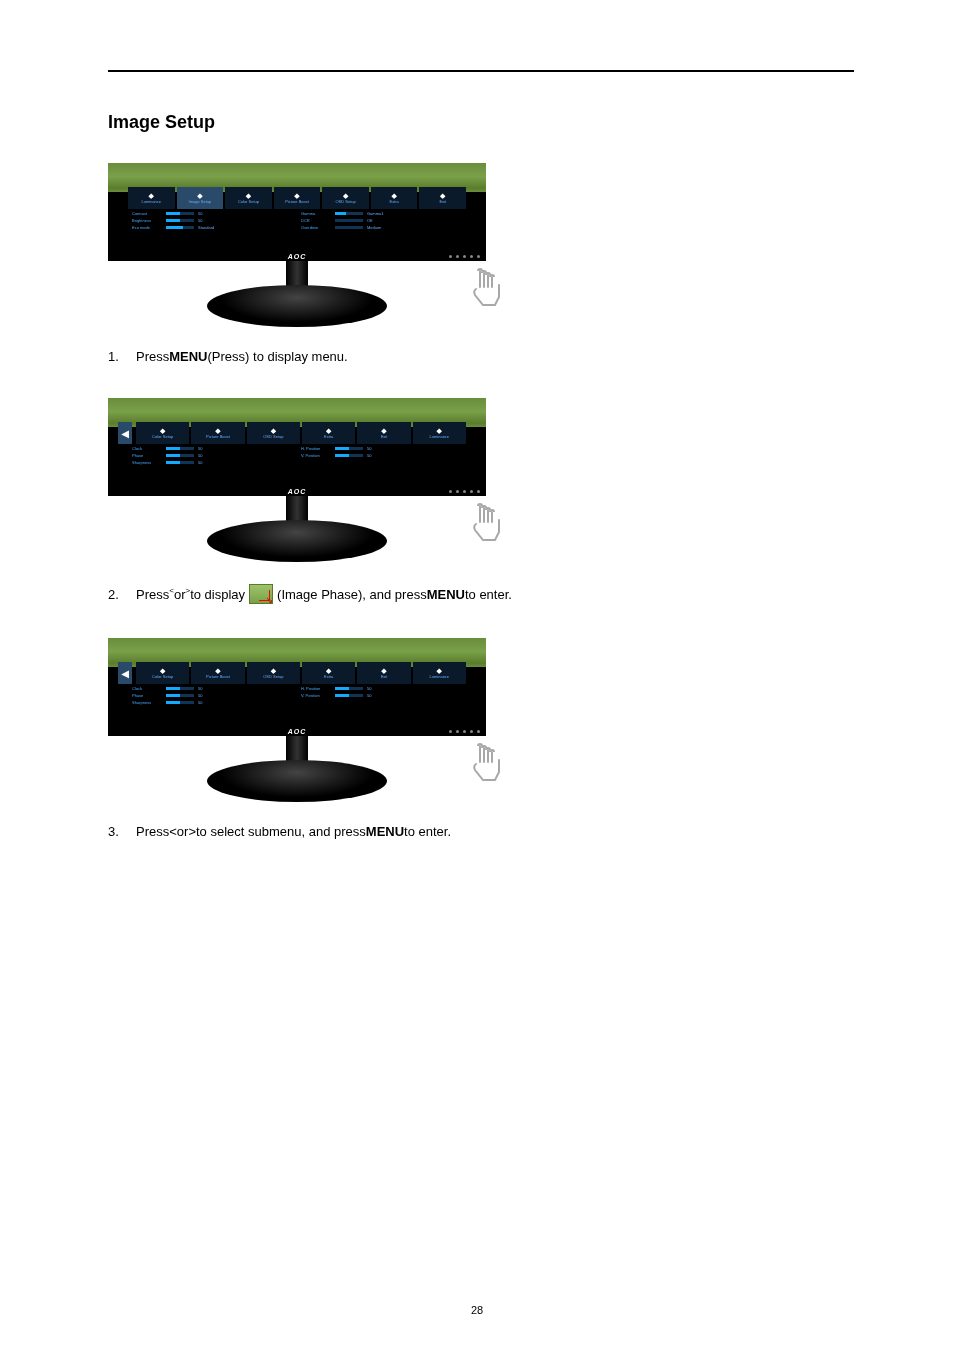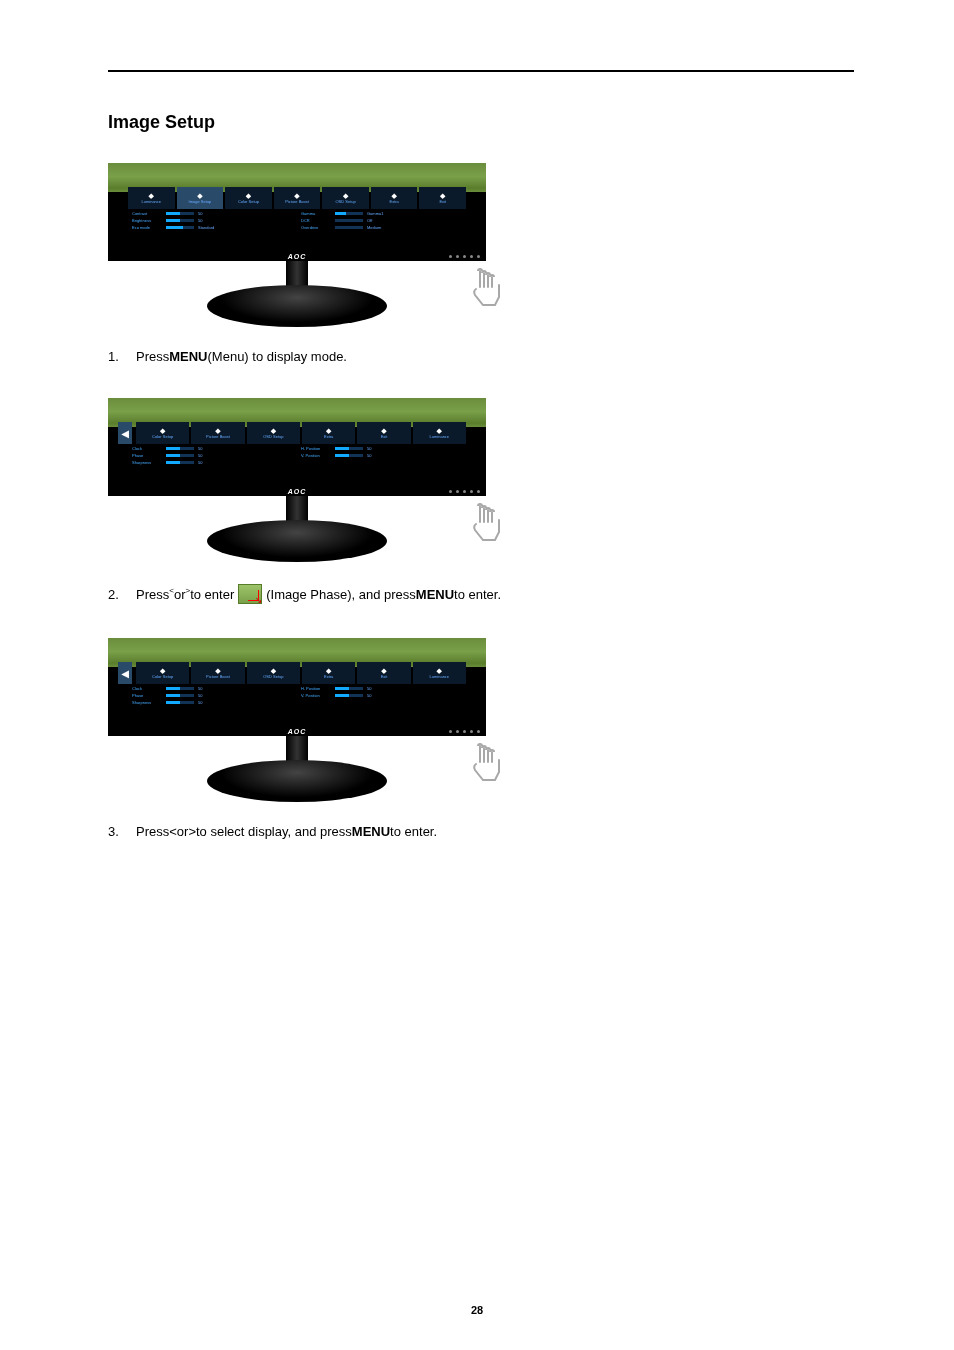--- a/index.html
+++ b/index.html
@@ -146,21 +146,20 @@
       position: absolute;
       right: -1px; bottom: -2px;
     }
     .sup { font-size: 8px; vertical-align: super; }
     .page-number {
       position: absolute;
       bottom: 34px;
       left: 0; right: 0;
       text-align: center;
       font-size: 11px;
-      font-weight: bold;
     }
     .osd-arrow {
       position: absolute;
       left: 10px;
       top: 24px;
       width: 14px;
       height: 22px;
       background: #2a4a6a;
       display: flex;
       align-items: center;
@@ -277,21 +276,21 @@
           <path d="M18 8 v16 M22 10 v14 M26 12 v12 M30 14 v10 M14 26 q-3 2 -1 6 l8 10 h12 l4 -8 v-12" fill="none" stroke="#999" stroke-width="2" stroke-linecap="round"></path>
           <path d="M16 8 a2 2 0 0 1 4 0 M20 10 a2 2 0 0 1 4 0 M24 12 a2 2 0 0 1 4 0 M28 14 a2 2 0 0 1 4 0" fill="none" stroke="#999" stroke-width="2"></path>
         </svg>
     </div>
   </div>
 
   <p class="step-line">
     <span class="step-num">1.</span>
     <span>Press </span>
     <b>MENU</b>
-    <span> (Menu) to display mode.</span>
+    <span> (Press) to display menu.</span>
   </p>
 
   <div class="figure">
     <div class="monitor-screen">
       <div class="osd-arrow">◀</div>
       <div class="osd-bar" id="osd-tabs-2" style="left:28px">
           <div class="osd-cell">
             <div class="glyph">◆</div>
             <div>Color Setup</div>
           </div>
@@ -379,21 +378,21 @@
         </svg>
     </div>
   </div>
 
   <p class="step-line">
     <span class="step-num">2.</span>
     <span>Press </span>
     <span><span class="sup">&lt;</span></span>
     <span> or </span>
     <span><span class="sup">&gt;</span></span>
-    <span>  to enter </span>
+    <span>  to display </span>
     <span class="inline-icon"></span>
     <span> (Image Phase), and press </span>
     <b>MENU</b>
     <span> to enter.</span>
   </p>
 
   <div class="figure">
     <div class="monitor-screen">
       <div class="osd-arrow">◀</div>
       <div class="osd-bar" id="osd-tabs-3" style="left:28px">
@@ -485,20 +484,20 @@
         </svg>
     </div>
   </div>
 
   <p class="step-line">
     <span class="step-num">3.</span>
     <span>Press </span>
     <span>&lt;</span>
     <span> or  </span>
     <span>&gt;</span>
-    <span>  to select display, and press </span>
+    <span>  to select submenu, and press </span>
     <b>MENU</b>
     <span> to enter.</span>
   </p>
 
 </div>
 
 <div class="page-number">28</div>
 
 </body></html>

